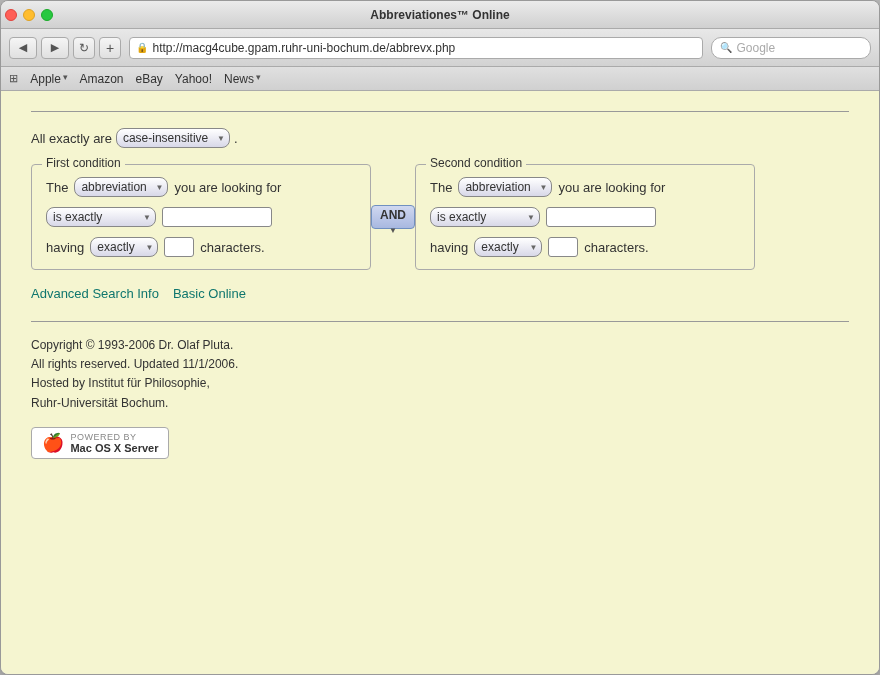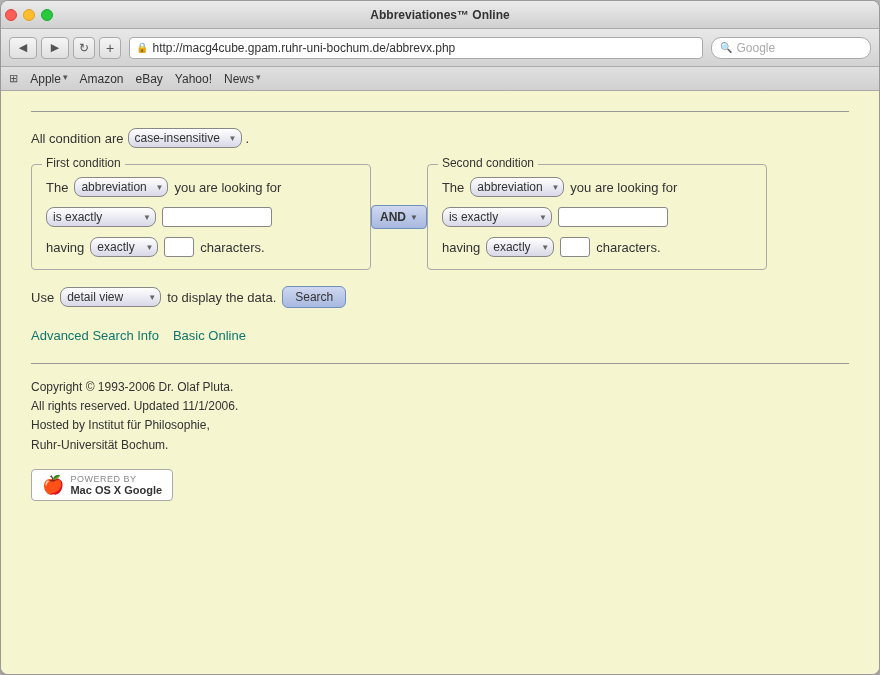--- a/index.html
+++ b/index.html
@@ -241,20 +241,21 @@
       border-radius: 4px;
       padding: 2px 8px;
       font-size: 12px;
       font-weight: bold;
       color: #333;
       cursor: pointer;
       display: flex;
       align-items: center;
       gap: 4px;
       height: 24px;
+      flex-direction: column;
     }
     .and-arrow { font-size: 8px; color: #555; }
 
     
     .display-row {
       display: flex;
       align-items: center;
       gap: 6px;
       margin-bottom: 20px;
       font-size: 13px;
@@ -352,21 +353,21 @@
       <span class="bm-arrow" data-interactable="false">▾</span>
     </span>
   </div>
 
   <div class="page-content" data-interactable="false">
 
     <hr class="divider" data-interactable="false">
 
     
     <div class="case-row" data-interactable="false">
-      <span data-interactable="false">All condition are</span>
+      <span data-interactable="false">All exactly are</span>
       <div class="select-wrapper" data-interactable="true">
         <select class="select-control" data-interactable="true">
           <option>case-insensitive</option>
           <option>case-sensitive</option>
         </select>
       </div>
       <span data-interactable="false">.</span>
     </div>
 
     
@@ -446,49 +447,38 @@
               <option>at most</option>
             </select>
           </div>
           <input type="text" class="text-input small-input" data-interactable="true" style="">
           <span data-interactable="false">characters.</span>
         </div>
       </div>
     </div>
 
     
-    <div class="display-row" data-interactable="false">
-      <span data-interactable="false">Use</span>
-      <div class="select-wrapper" data-interactable="true">
-        <select class="select-control" data-interactable="true">
-          <option>detail view</option>
-          <option>compact view</option>
-        </select>
-      </div>
-      <span data-interactable="false">to display the data.</span>
-      <button class="search-btn" data-interactable="true">Search</button>
-    </div>
 
     
     <div class="links-row" data-interactable="false">
       <a class="page-link" data-interactable="true">Advanced Search Info</a>
       <a class="page-link" data-interactable="true">Basic Online</a>
     </div>
 
     <hr class="footer-divider" data-interactable="false">
 
     <div class="copyright" data-interactable="false">
       Copyright © 1993-2006 Dr. Olaf Pluta.<br>
       All rights reserved. Updated 11/1/2006.<br>
       Hosted by Institut für Philosophie,<br>
       Ruhr-Universität Bochum.
     </div>
 
     <div class="macos-badge" data-interactable="true">
       <span class="macos-logo" data-interactable="false">🍎</span>
       <div class="macos-text-wrap" data-interactable="false">
         <span class="powered-by-text" data-interactable="false">POWERED BY</span>
-        <span class="macos-label" data-interactable="false">Mac OS X Google</span>
+        <span class="macos-label" data-interactable="false">Mac OS X Server</span>
       </div>
     </div>
 
   </div>
 </div>
 
 </body></html>

